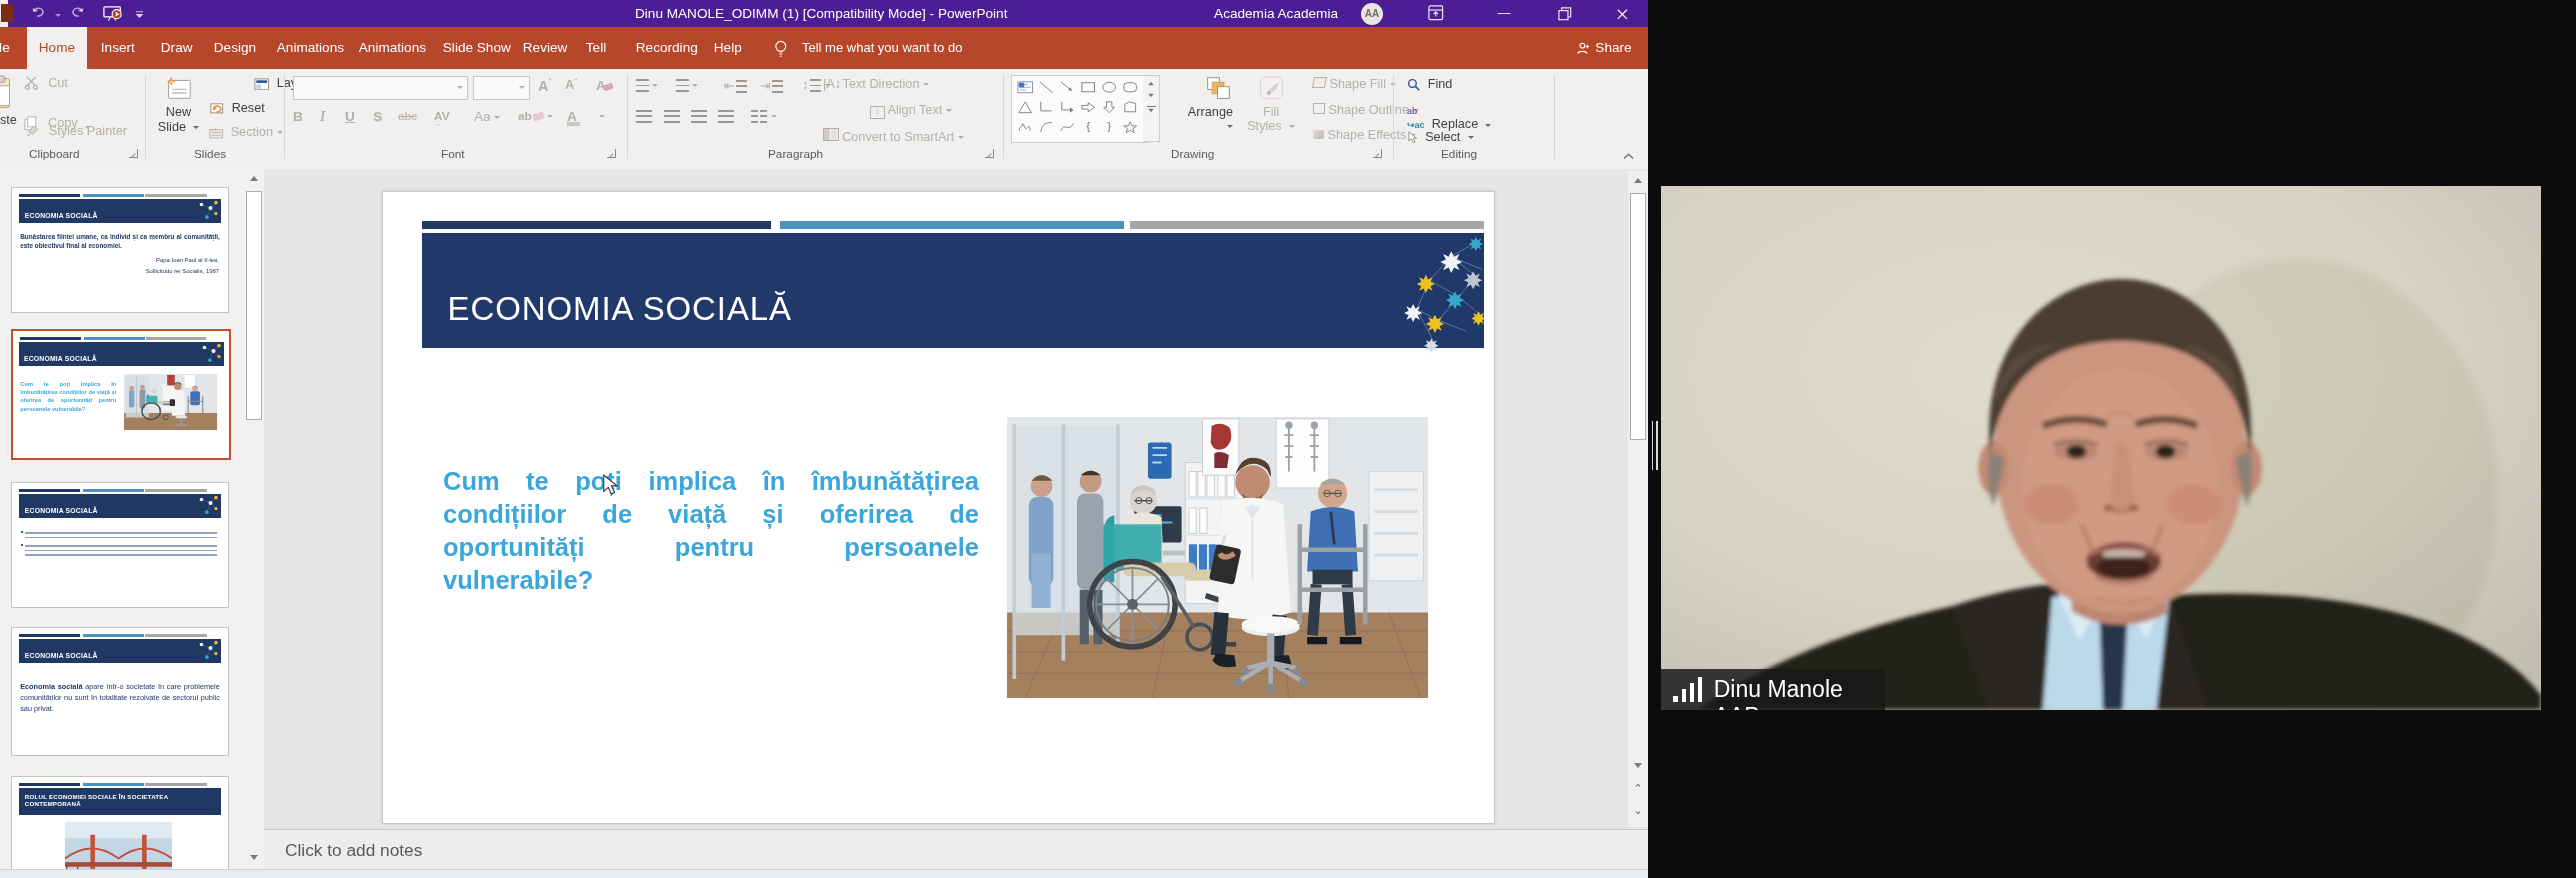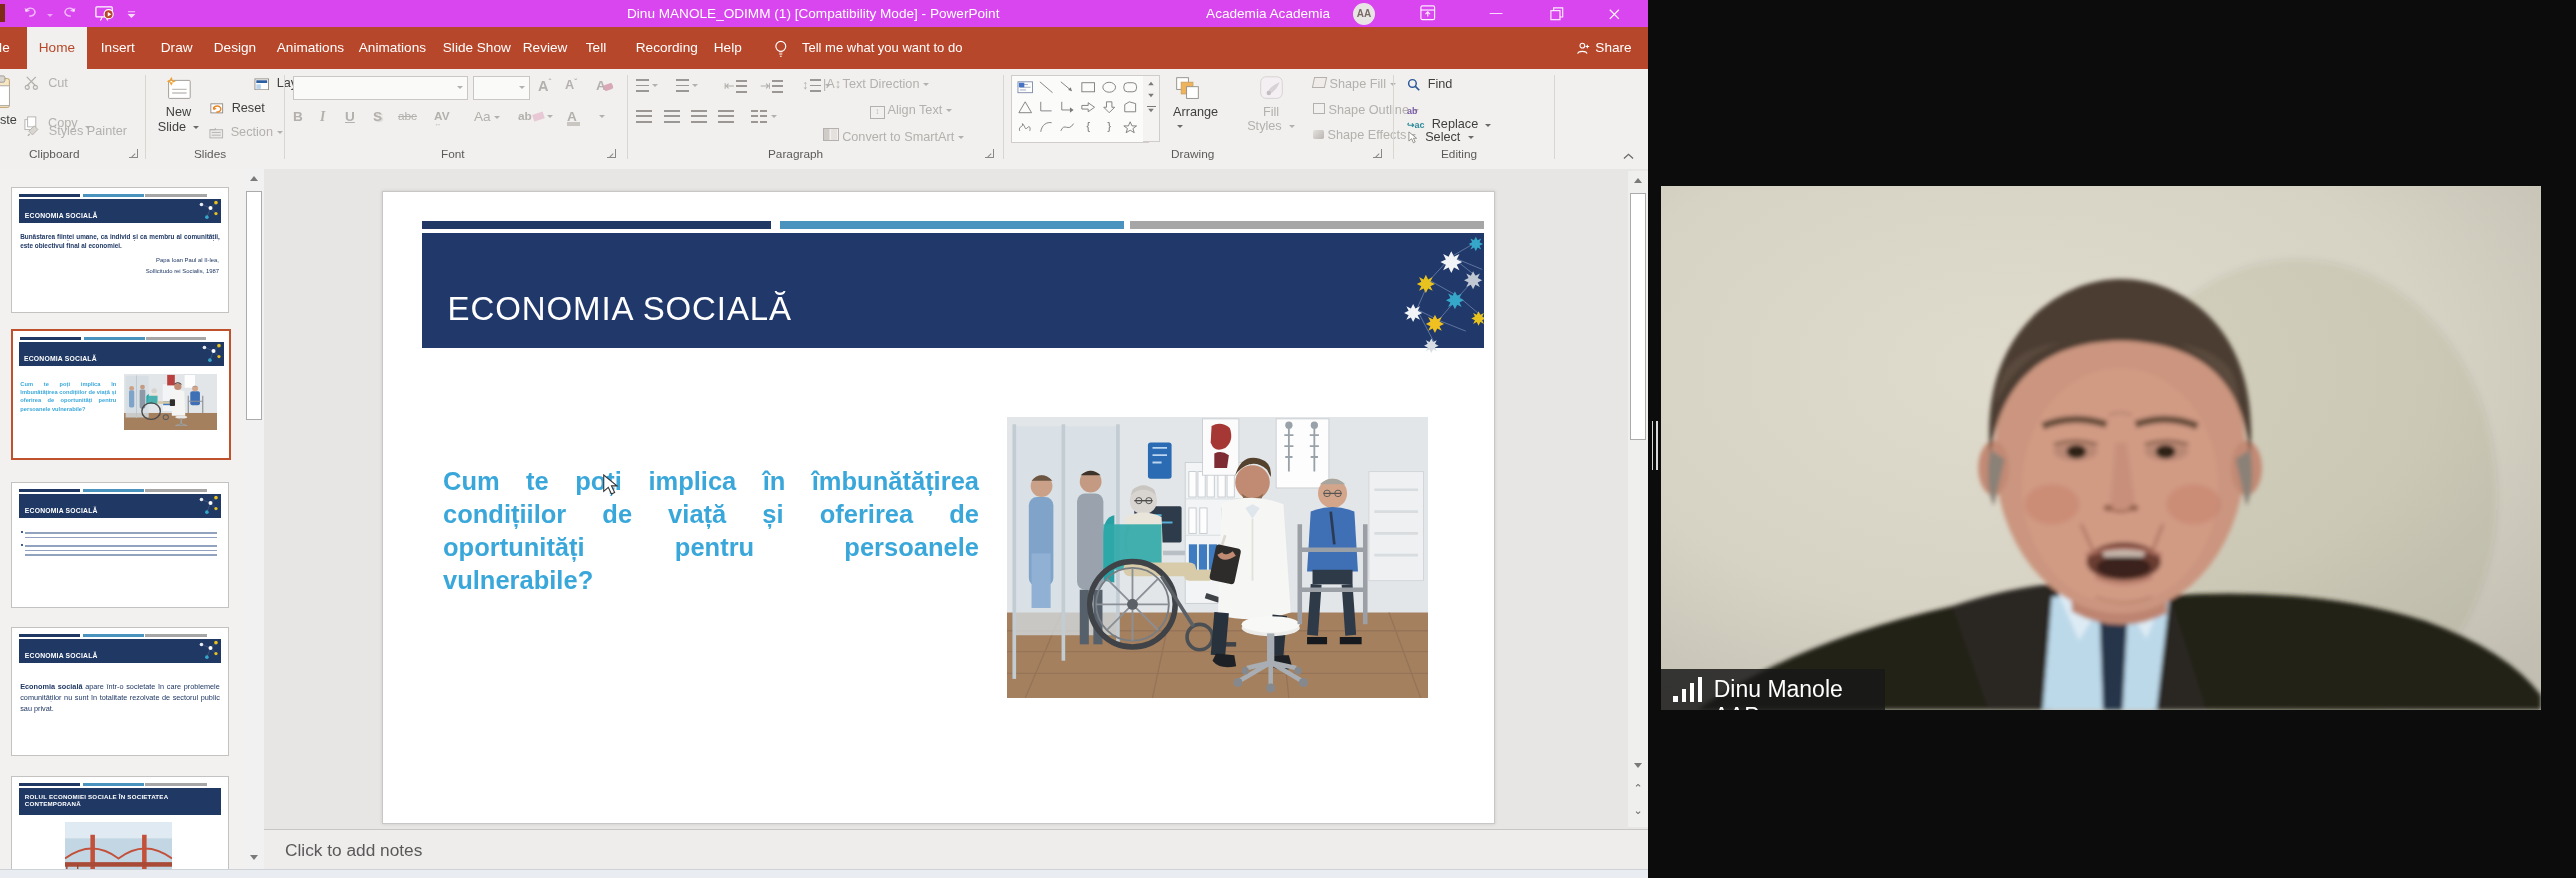--- a/index.html
+++ b/index.html
@@ -1,20 +1,20 @@
 <!DOCTYPE html>
 <html style="font-size:14.5px"><head>
 <meta charset="utf-8">
 <style>
   html,body{margin:0;padding:0;background:#000;}
   .root{position:relative;width:2576px;height:878px;overflow:hidden;font-family:"Liberation Sans",sans-serif;background:#0b0b0b;}
   .abs{position:absolute;}
   
   .app{position:absolute;left:0;top:0;width:1648px;height:878px;background:#F1F0EE;overflow:hidden;}
-  .titlebar{position:absolute;left:0;top:0;width:100%;height:27px;background:#d946ef;color:#fff;}
+  .titlebar{position:absolute;left:8px;top:0;width:100%;height:27px;background:#4c1d95;color:#fff;}
   .tb-decor{position:absolute;right:0;top:0;width:818px;height:69px;pointer-events:none;opacity:.5;
     background:
       radial-gradient(circle at 691px 36px, transparent 23.6px, rgba(130,30,10,.45) 24.5px, rgba(130,30,10,.45) 27px, transparent 28px),
       radial-gradient(circle at 509px 64px, transparent 36px, rgba(130,30,10,.35) 37px, rgba(130,30,10,.35) 40px, transparent 41px),
       repeating-linear-gradient(115deg, transparent 0 35px, rgba(120,25,8,.35) 35px 37px, transparent 37px 82px);}
   .qat-ic{position:absolute;top:4.5px;color:rgba(255,255,255,.62);font-size:12.7px;line-height:18px;}
   .ttl{position:absolute;top:5.5px;left:627px;font-size:13.6px;color:#fff;white-space:nowrap;}
   .acct{position:absolute;top:5.5px;right:318px;font-size:13.6px;color:#fff;white-space:nowrap;}
   .avatar{position:absolute;top:2.7px;right:273px;width:22px;height:22px;border-radius:50%;background:#e8e6e4;color:#7a6a66;font-size:10px;font-weight:bold;text-align:center;line-height:22px;}
   .winbtn{position:absolute;top:0;width:40px;height:27px;color:rgba(255,255,255,.9);text-align:center;line-height:27px;font-size:12.7px;}
@@ -300,21 +300,21 @@
             </svg></span><span class="shape-cell" style="font-size:11.8px;color:#7a7a7a;line-height:18px;">{</span><span class="shape-cell" style="font-size:11.8px;color:#7a7a7a;line-height:18px;">}</span><span class="shape-cell"><svg width="16.4" height="14.5" viewBox="0 0 18 16">
               <path d="M9 2 L11 6.5 L16 6.5 L12 9.5 L13.5 14 L9 11.3 L4.5 14 L6 9.5 L2 6.5 L7 6.5 Z" fill="none" stroke="#7a7a7a"></path>
             </svg></span>
       </div>
       <div class="abs" style="left:1143px;top:5.5px;width:16.4px;height:65px;border:0.9px solid #cfccc9;border-left:none;background:#F4F3F2;">
         <div class="tri-up" style="transform:scale(.7);margin:5.5px auto 7.3px;"></div>
         <div class="tri-dn" style="transform:scale(.7);margin:3.6px auto;"></div>
         <div style="width:9px;height:1.4px;background:#7a7a7a;margin:7.3px auto 0;"></div>
         <div class="tri-dn" style="transform:scale(.7);margin:0.9px auto;"></div>
       </div>
-      <div class="abs" style="left:1173px;top:5.5px;width:60px;text-align:left;">
+      <div class="abs" style="left:1173px;top:5.5px;width:60px;text-align:right;">
         <svg width="29" height="27" viewBox="0 0 32 30">
             <rect x="4" y="3" width="13" height="13" fill="#fff" stroke="#8f8a84"></rect>
             <rect x="9" y="8" width="13" height="13" fill="#EFB35C" stroke="#caa160"></rect>
             <rect x="15" y="13" width="13" height="13" fill="#fff" stroke="#8f8a84"></rect>
           </svg>
         <div style="font-size:12.7px;color:#3f3f3f;">Arrange</div>
         <span class="car" style="color:#6a6a6a;"></span>
       </div>
       <div class="abs gray" style="left:1240px;top:5.5px;width:62px;text-align:center;">
         <svg width="31" height="27" viewBox="0 0 34 30">

